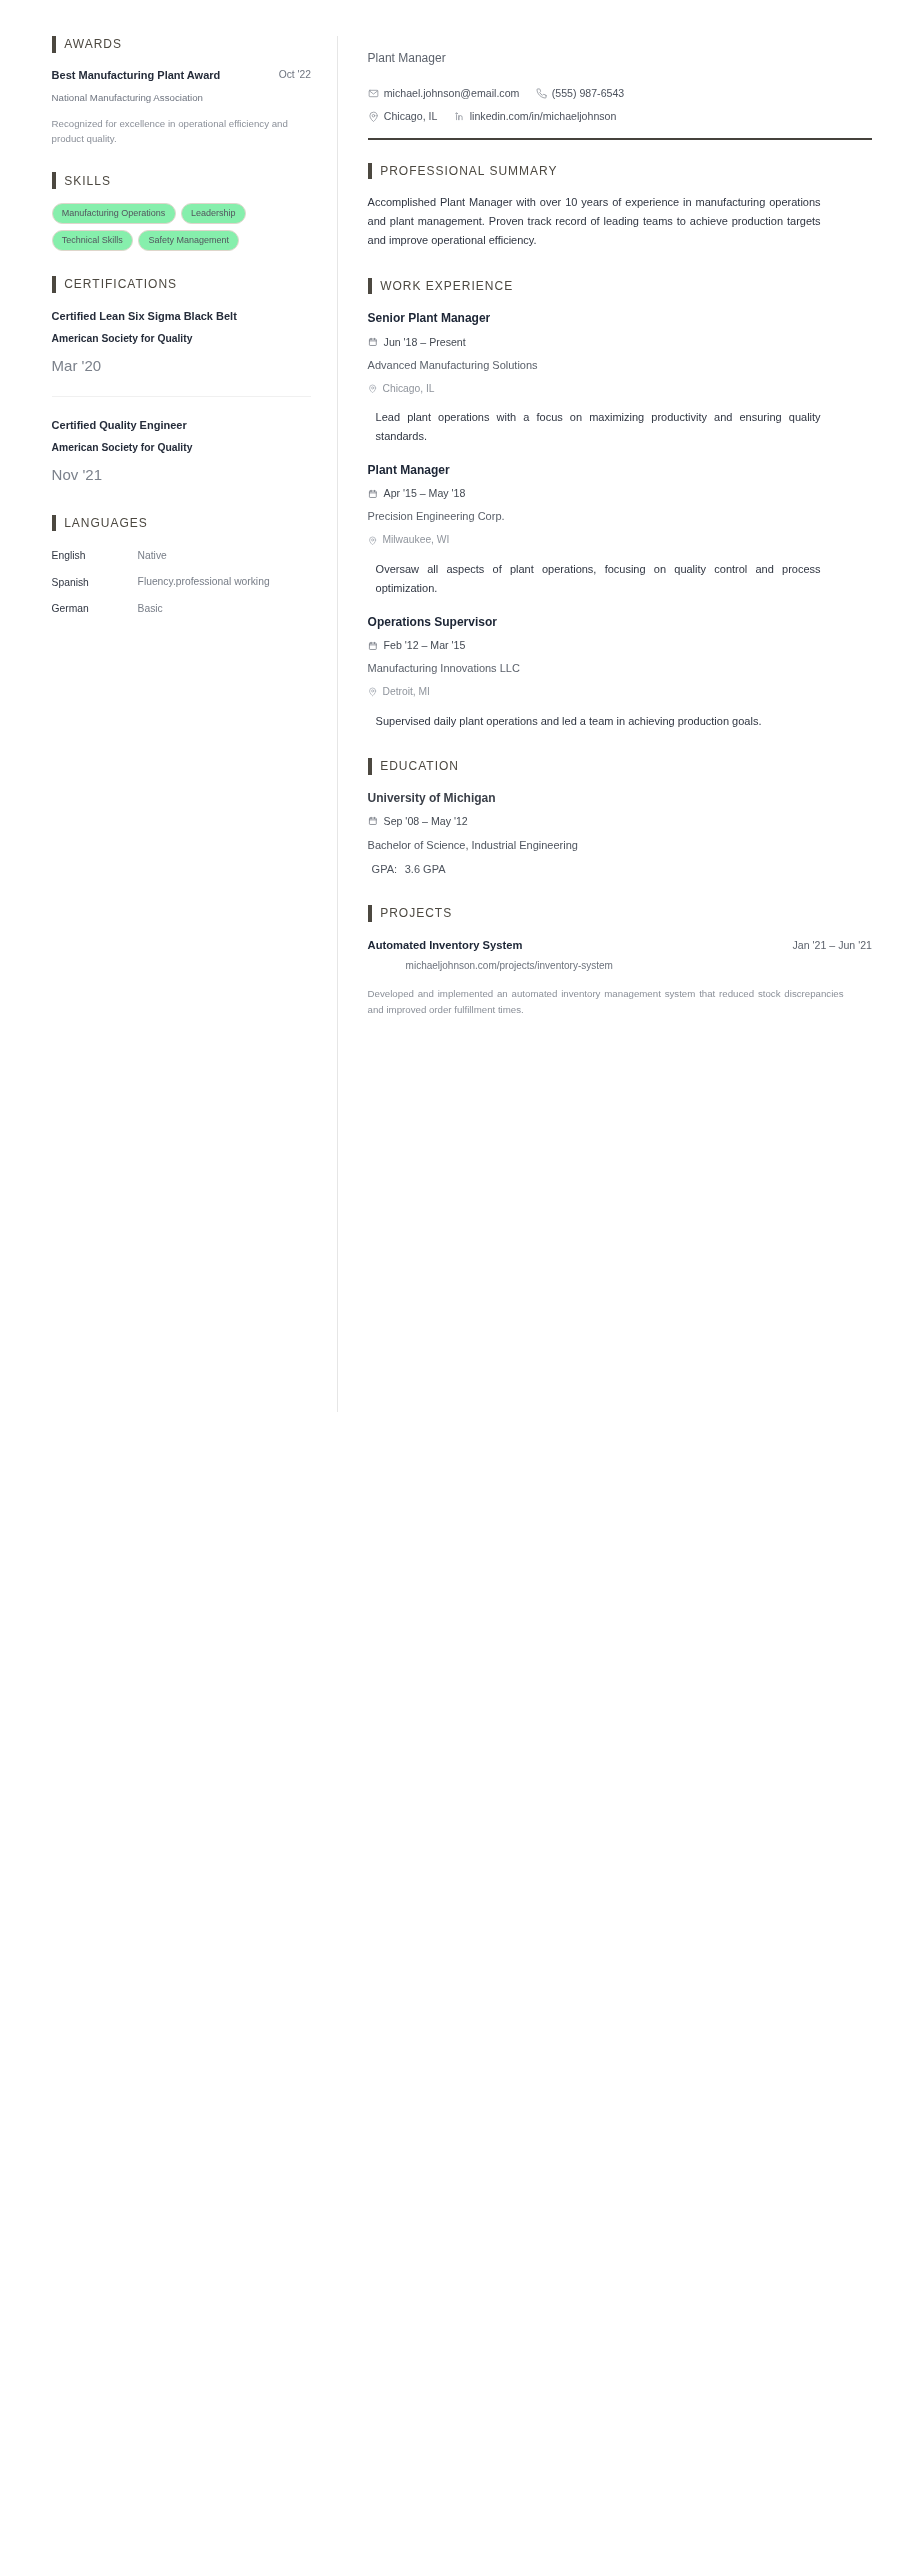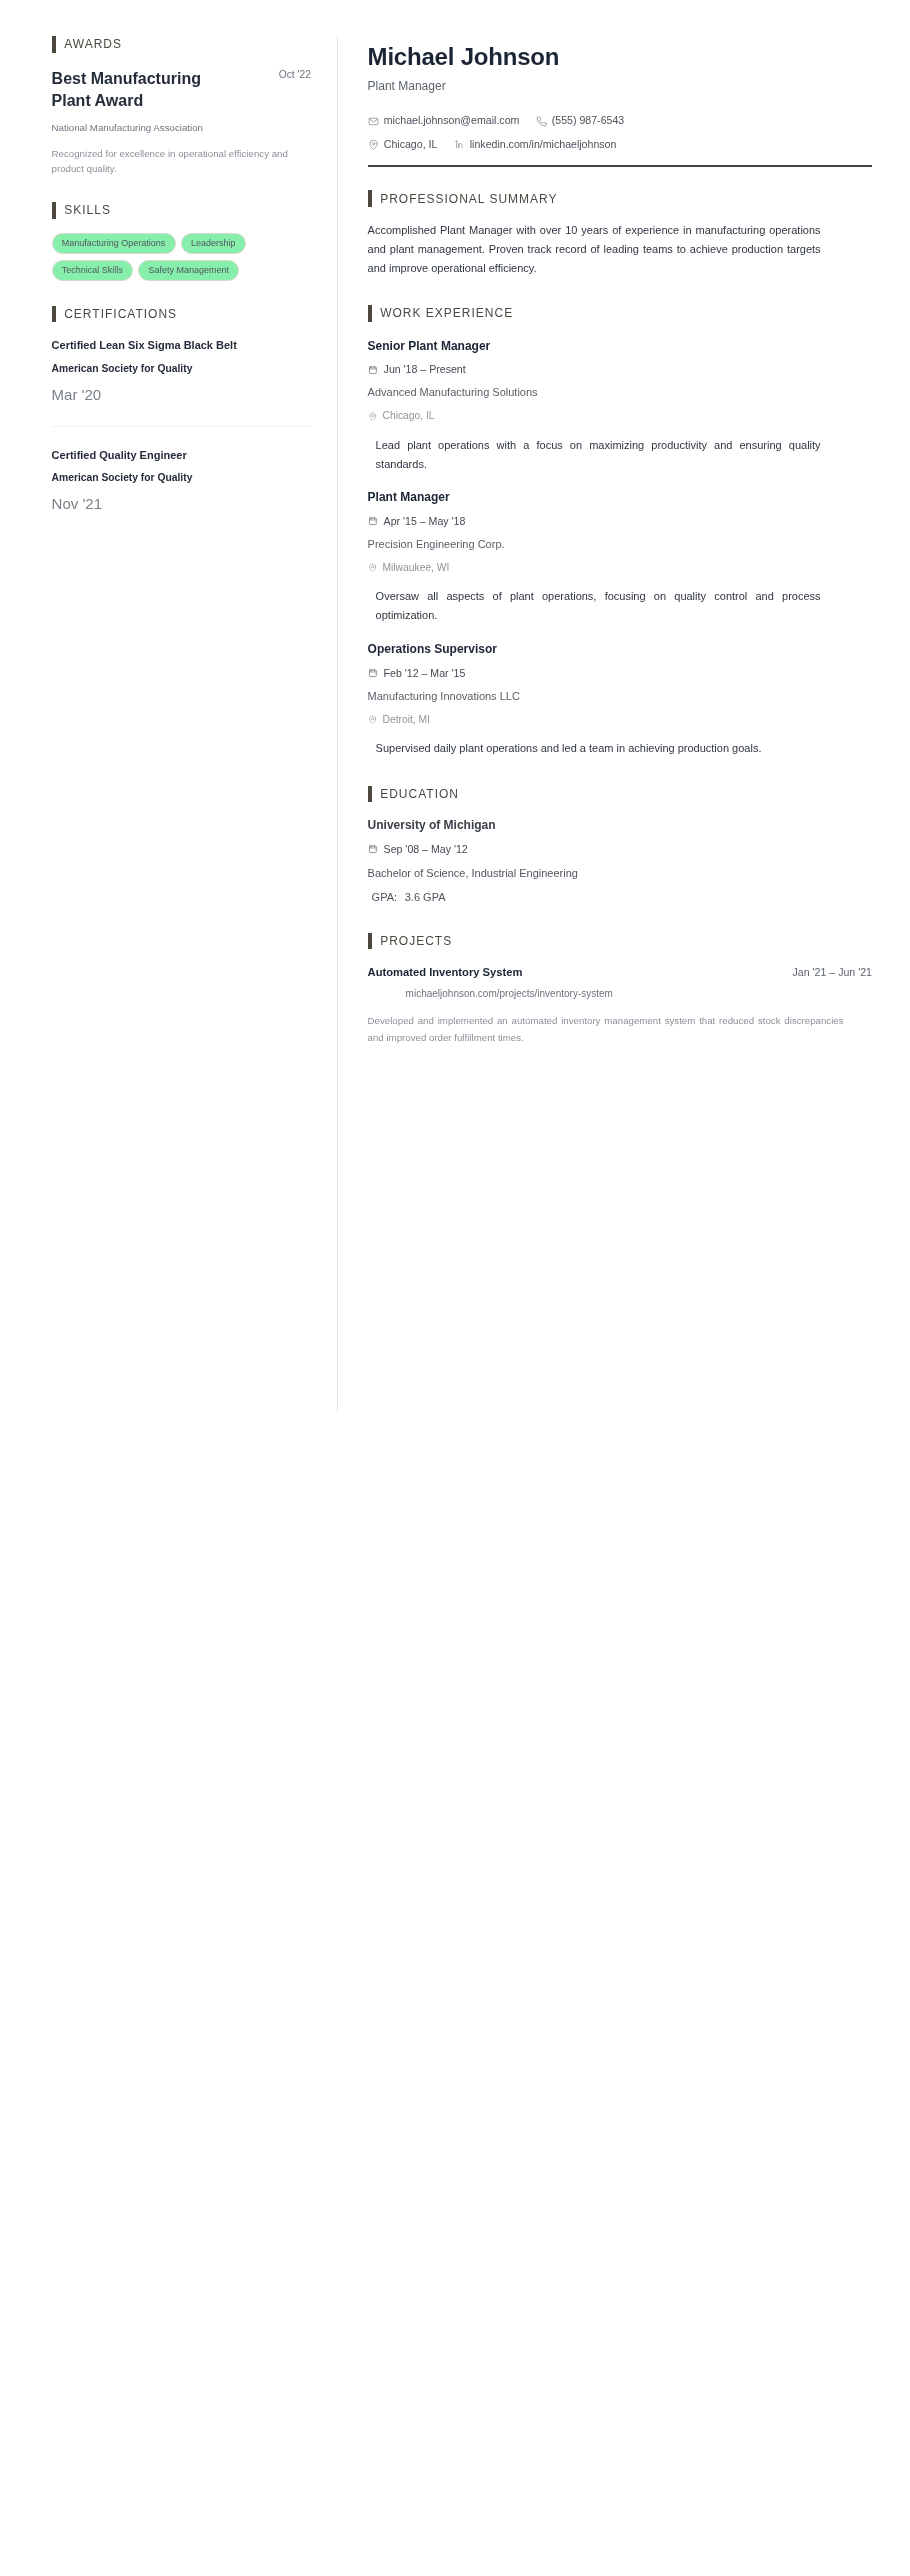--- a/index.html
+++ b/index.html
@@ -65,21 +65,21 @@
 
   
   .award { margin-top: 15px; }
   .award-row {
     display: flex;
     justify-content: space-between;
     align-items: flex-start;
     gap: 8px;
   }
   .award-title {
-    font-size: 16px;
+    font-size: 11px;
     font-weight: 700;
     color: #252c3a;
     line-height: 1.42;
     max-width: 189px;
   }
   .award-date {
     font-size: 10.3px;
     color: #6f7580;
     line-height: 1.42;
     text-align: right;
@@ -374,29 +374,48 @@
             <div class="cert-date">Mar '20</div>
           </div>
           <div class="cert">
             <div class="cert-name">Certified Quality Engineer</div>
             <div class="cert-issuer">American Society for Quality</div>
             <div class="cert-date">Nov '21</div>
           </div>
         </div>
       </div>
 
+      <div class="block-gap-lang">
+        <div class="sec-head">
+          <span class="sec-bar"></span>
+          <span class="sec-title">LANGUAGES</span>
+        </div>
+        <div class="lang-list">
+          <div class="lang-row">
+            <span class="lang-name">English</span>
+            <span class="lang-level">Native</span>
+          </div>
+          <div class="lang-row">
+            <span class="lang-name">Spanish</span>
+            <span class="lang-level">Fluency.professional working</span>
+          </div>
+          <div class="lang-row">
+            <span class="lang-name">German</span>
+            <span class="lang-level">Basic</span>
+          </div>
+        </div>
+      </div>
 
     </div>
 
     <div class="col-divider"></div>
 
     <div class="col-right">
 
       <div>
-        <div class="name">Michael Johnson</div>
         <div class="role">Plant Manager</div>
 
         <div class="contact-rows">
           <div class="contact-line">
             <span class="contact-item">
               <span class="ico">
                 <svg width="11" height="11" viewBox="0 0 24 24" fill="none" stroke="#8f949c" stroke-width="1.8" stroke-linecap="round" stroke-linejoin="round">
                   <rect x="2.5" y="5" width="19" height="14" rx="1.6"></rect>
                   <path d="M3 6.2l9 7 9-7"></path>
                 </svg>

